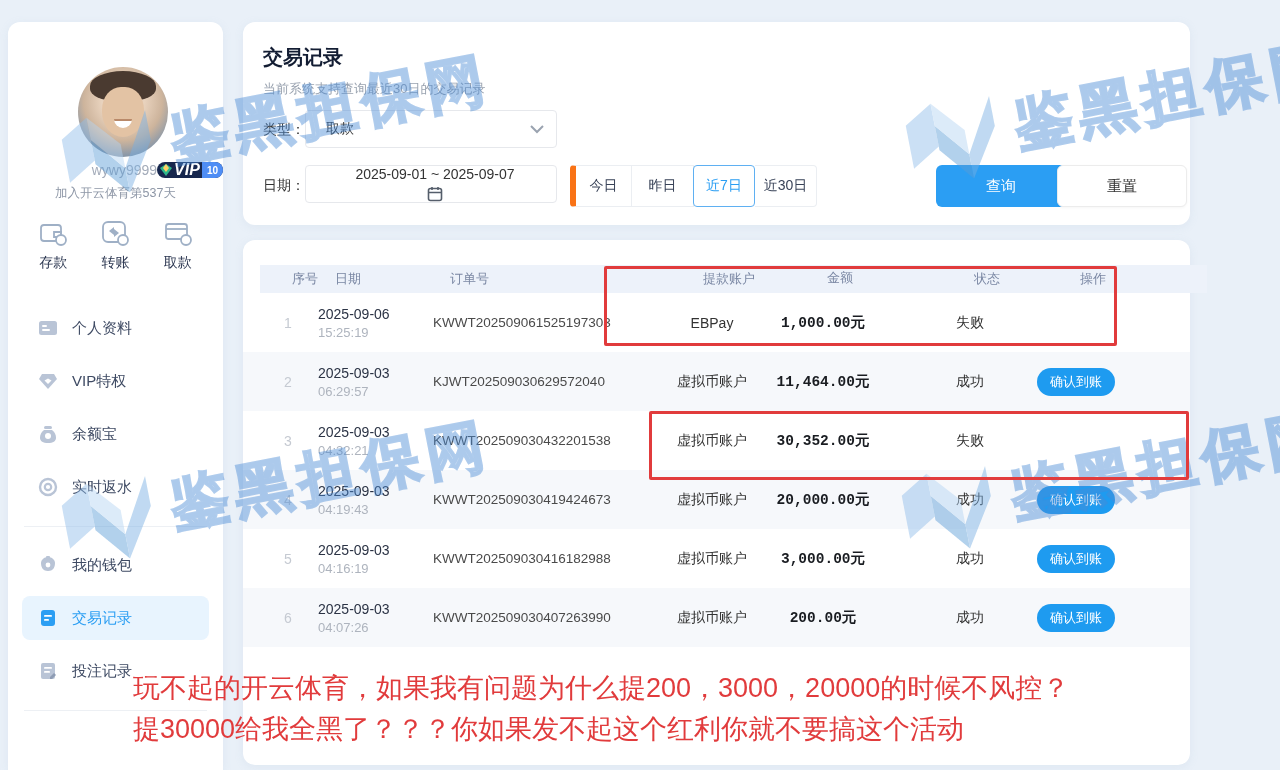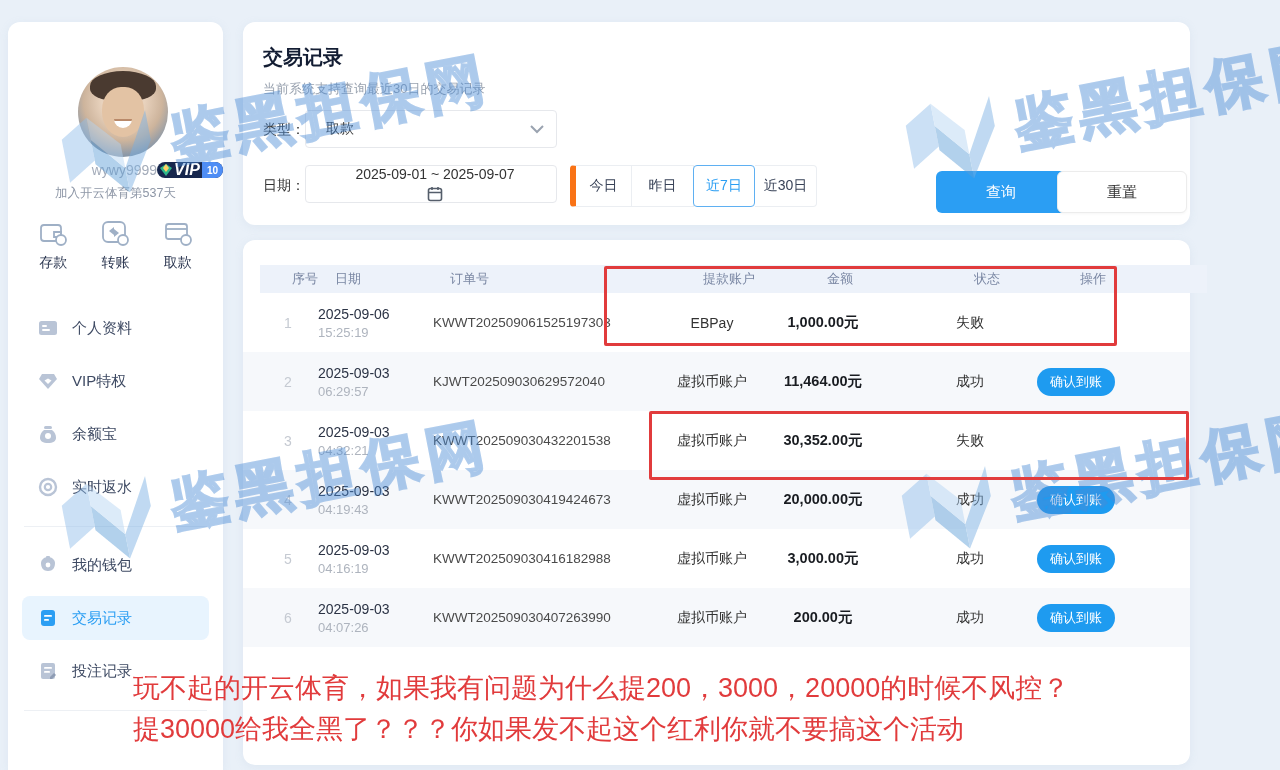--- a/index.html
+++ b/index.html
@@ -47,36 +47,36 @@
   .f-label { position:absolute; font-size:14px; color:#333; }
   .f-box { position:absolute; left:62px; width:252px; height:38px; background:#fff; border:1px solid #e6e8ec; border-radius:4px;
            display:flex; align-items:center; padding:0 12px 0 20px; font-size:14px; color:#333; cursor:pointer; }
   .f-box .grow { flex:1; }
   .seg-group { position:absolute; left:327px; top:143px; display:flex; }
   .seg-btn { width:62px; height:42px; background:#fff; border:1px solid #ebeef2; border-left:none; display:flex; align-items:center; justify-content:center;
              font-size:14px; color:#394358; cursor:pointer; }
   .seg-btn:first-child { border-left:6px solid #f97316; border-radius:4px 0 0 4px; }
   .seg-btn:last-child { border-radius:0 4px 4px 0; }
   .seg-btn.active { border:1px solid #5fb0f2; color:#2b9ef3; border-radius:4px; margin-left:-1px; position:relative; z-index:1; }
-  .btn { position:absolute; top:149px; width:130px; height:42px; border-radius:6px; font-size:15px; display:flex; align-items:center; justify-content:center; cursor:pointer; }
+  .btn { position:absolute; top:143px; width:130px; height:42px; border-radius:6px; font-size:15px; display:flex; align-items:center; justify-content:center; cursor:pointer; }
   .btn-primary { left:693px; background:#2b9ef3; color:#fff; }
   .btn-plain   { left:814px; background:#fff; color:#333; border:1px solid #ececec; box-shadow:0 1px 3px rgba(0,0,0,.04); }
 
   
   .t-row { position:relative; width:947px; height:59px; }
   .t-head { position:absolute; left:17px; top:25px; width:947px; height:28px; background:#edf2fa; }
   .t-head .cell { font-size:13px; color:#7a87a3; top:0; line-height:28px; height:28px; }
   .t-body { position:absolute; left:0; top:53px; width:947px; }
   .t-row:nth-child(even) { background:#f6f8fb; }
   .cell { position:absolute; top:0; height:59px; display:flex; align-items:center; font-size:14px; }
   .c-no    { left:27px;  width:36px;  justify-content:center; color:#c5cad2; }
   .c-date  { left:75px;  width:112px; flex-direction:column; justify-content:center; align-items:flex-start; }
   .c-order { left:190px; width:250px; color:#4a4a4a; font-size:13.5px; }
   .c-acct  { left:399px; width:140px; justify-content:center; color:#333; }
-  .c-amt   { left:510px; width:140px; justify-content:center; color:#191c21; font-weight:700; font-size:14.5px; }
+  .c-amt   { left:510px; width:140px; justify-content:center; color:#191c21; font-weight:700; font-size:14.5px;font-family:Liberation Mono, monospace; }
   .c-stat  { left:657px; width:140px; justify-content:center; color:#333; }
   .c-act   { left:763px; width:140px; justify-content:center; }
   .d-date { color:#2b3345; font-size:14px; line-height:19px; }
   .d-time { color:#aeb4be; font-size:13px; line-height:17px; }
   .pill-btn { background:#1e9bf0; color:#fff; border:none; border-radius:15px; height:28px; padding:0 13px; font-size:13px; cursor:pointer;
               font-family:inherit; }
 
   
   .red-box { position:absolute; border:3px solid #e13b3c; border-radius:2px; z-index:60; pointer-events:none; }
   #red-box-1 { left:604px; top:266px; width:513px; height:80px; }

